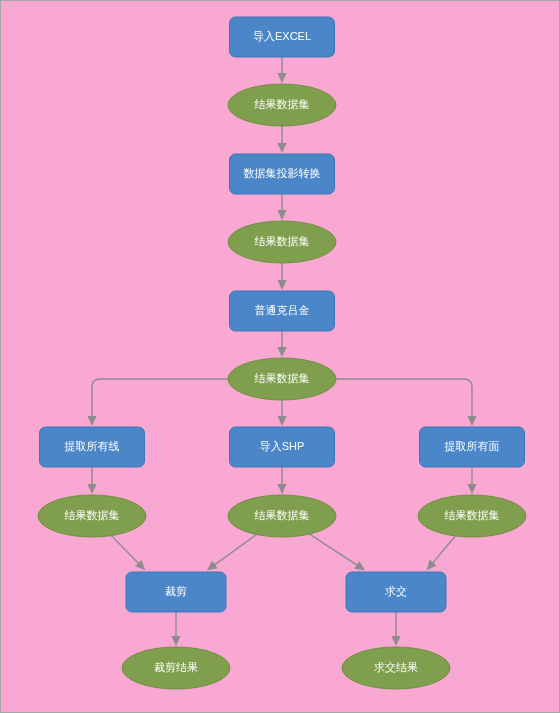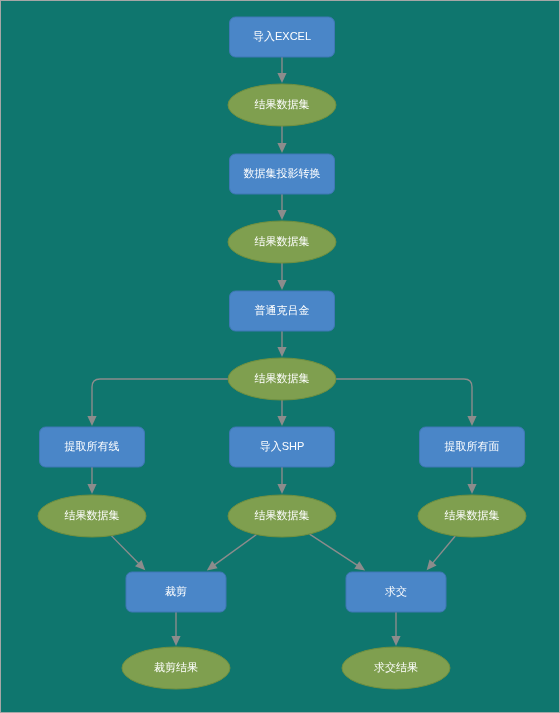--- a/index.html
+++ b/index.html
@@ -9,21 +9,21 @@
   }
   body {
     font-family: "Liberation Sans", "DejaVu Sans", sans-serif;
   }
   #page {
     position: relative;
     width: 560px;
     height: 713px;
     box-sizing: border-box;
     border: 1px solid #a6a6a6;
-    background: #0f766e;
+    background: #f9a8d4;
     overflow: hidden;
   }
   #flow-svg {
     position: absolute;
     left: 0;
     top: 0;
     width: 560px;
     height: 713px;
     display: block;
   }

